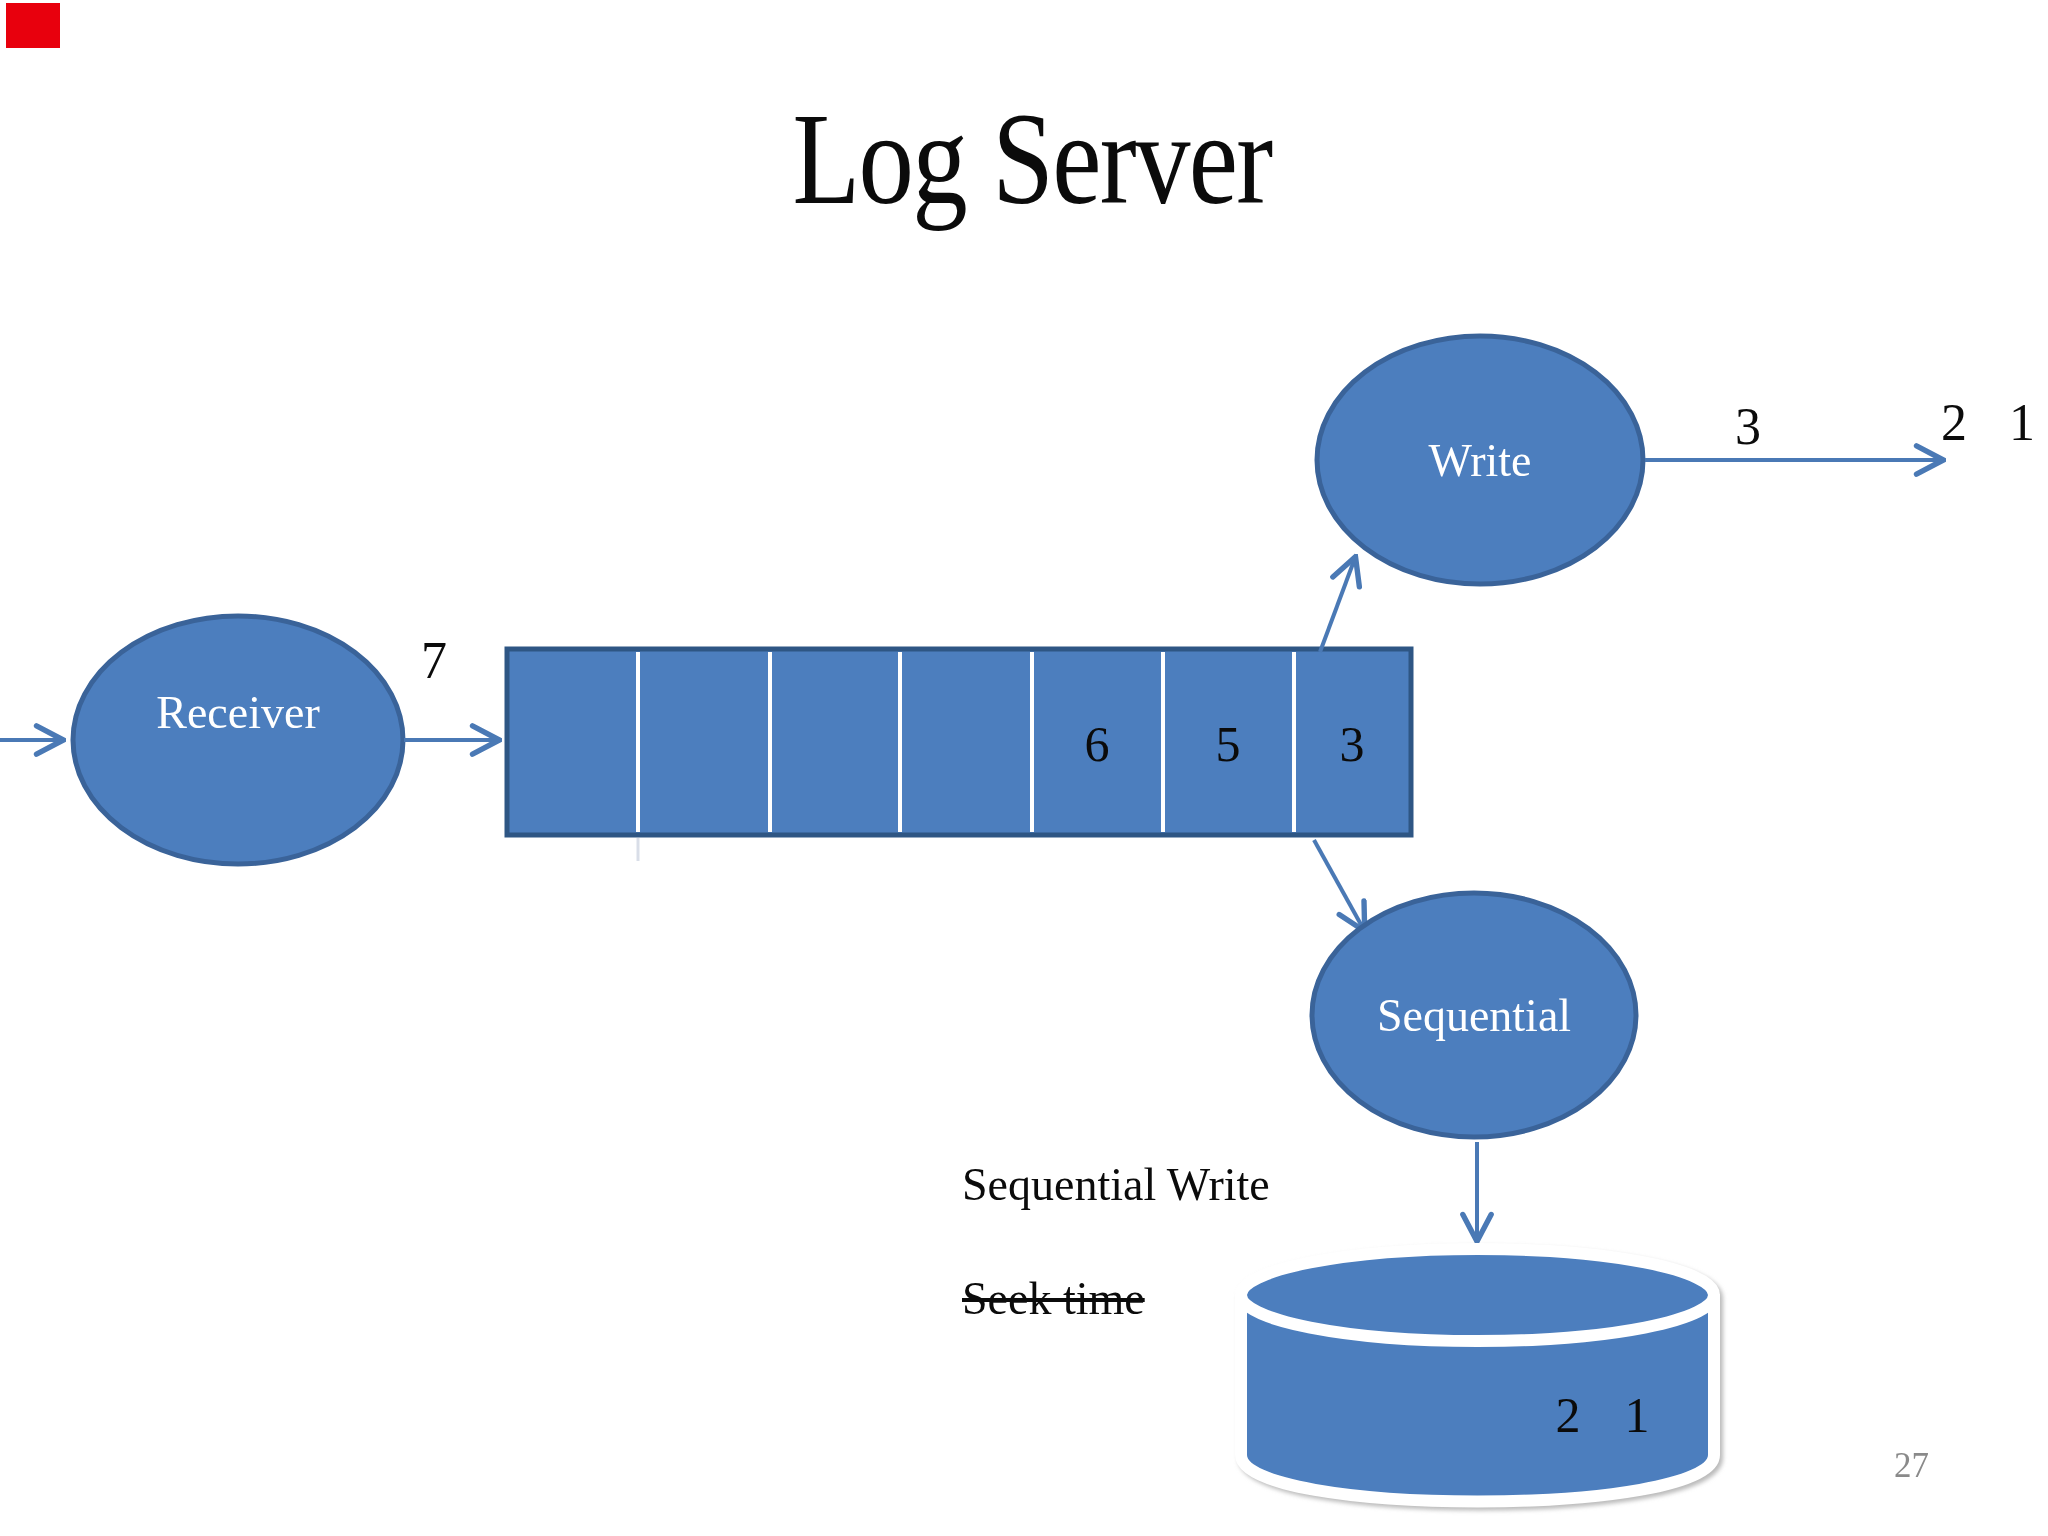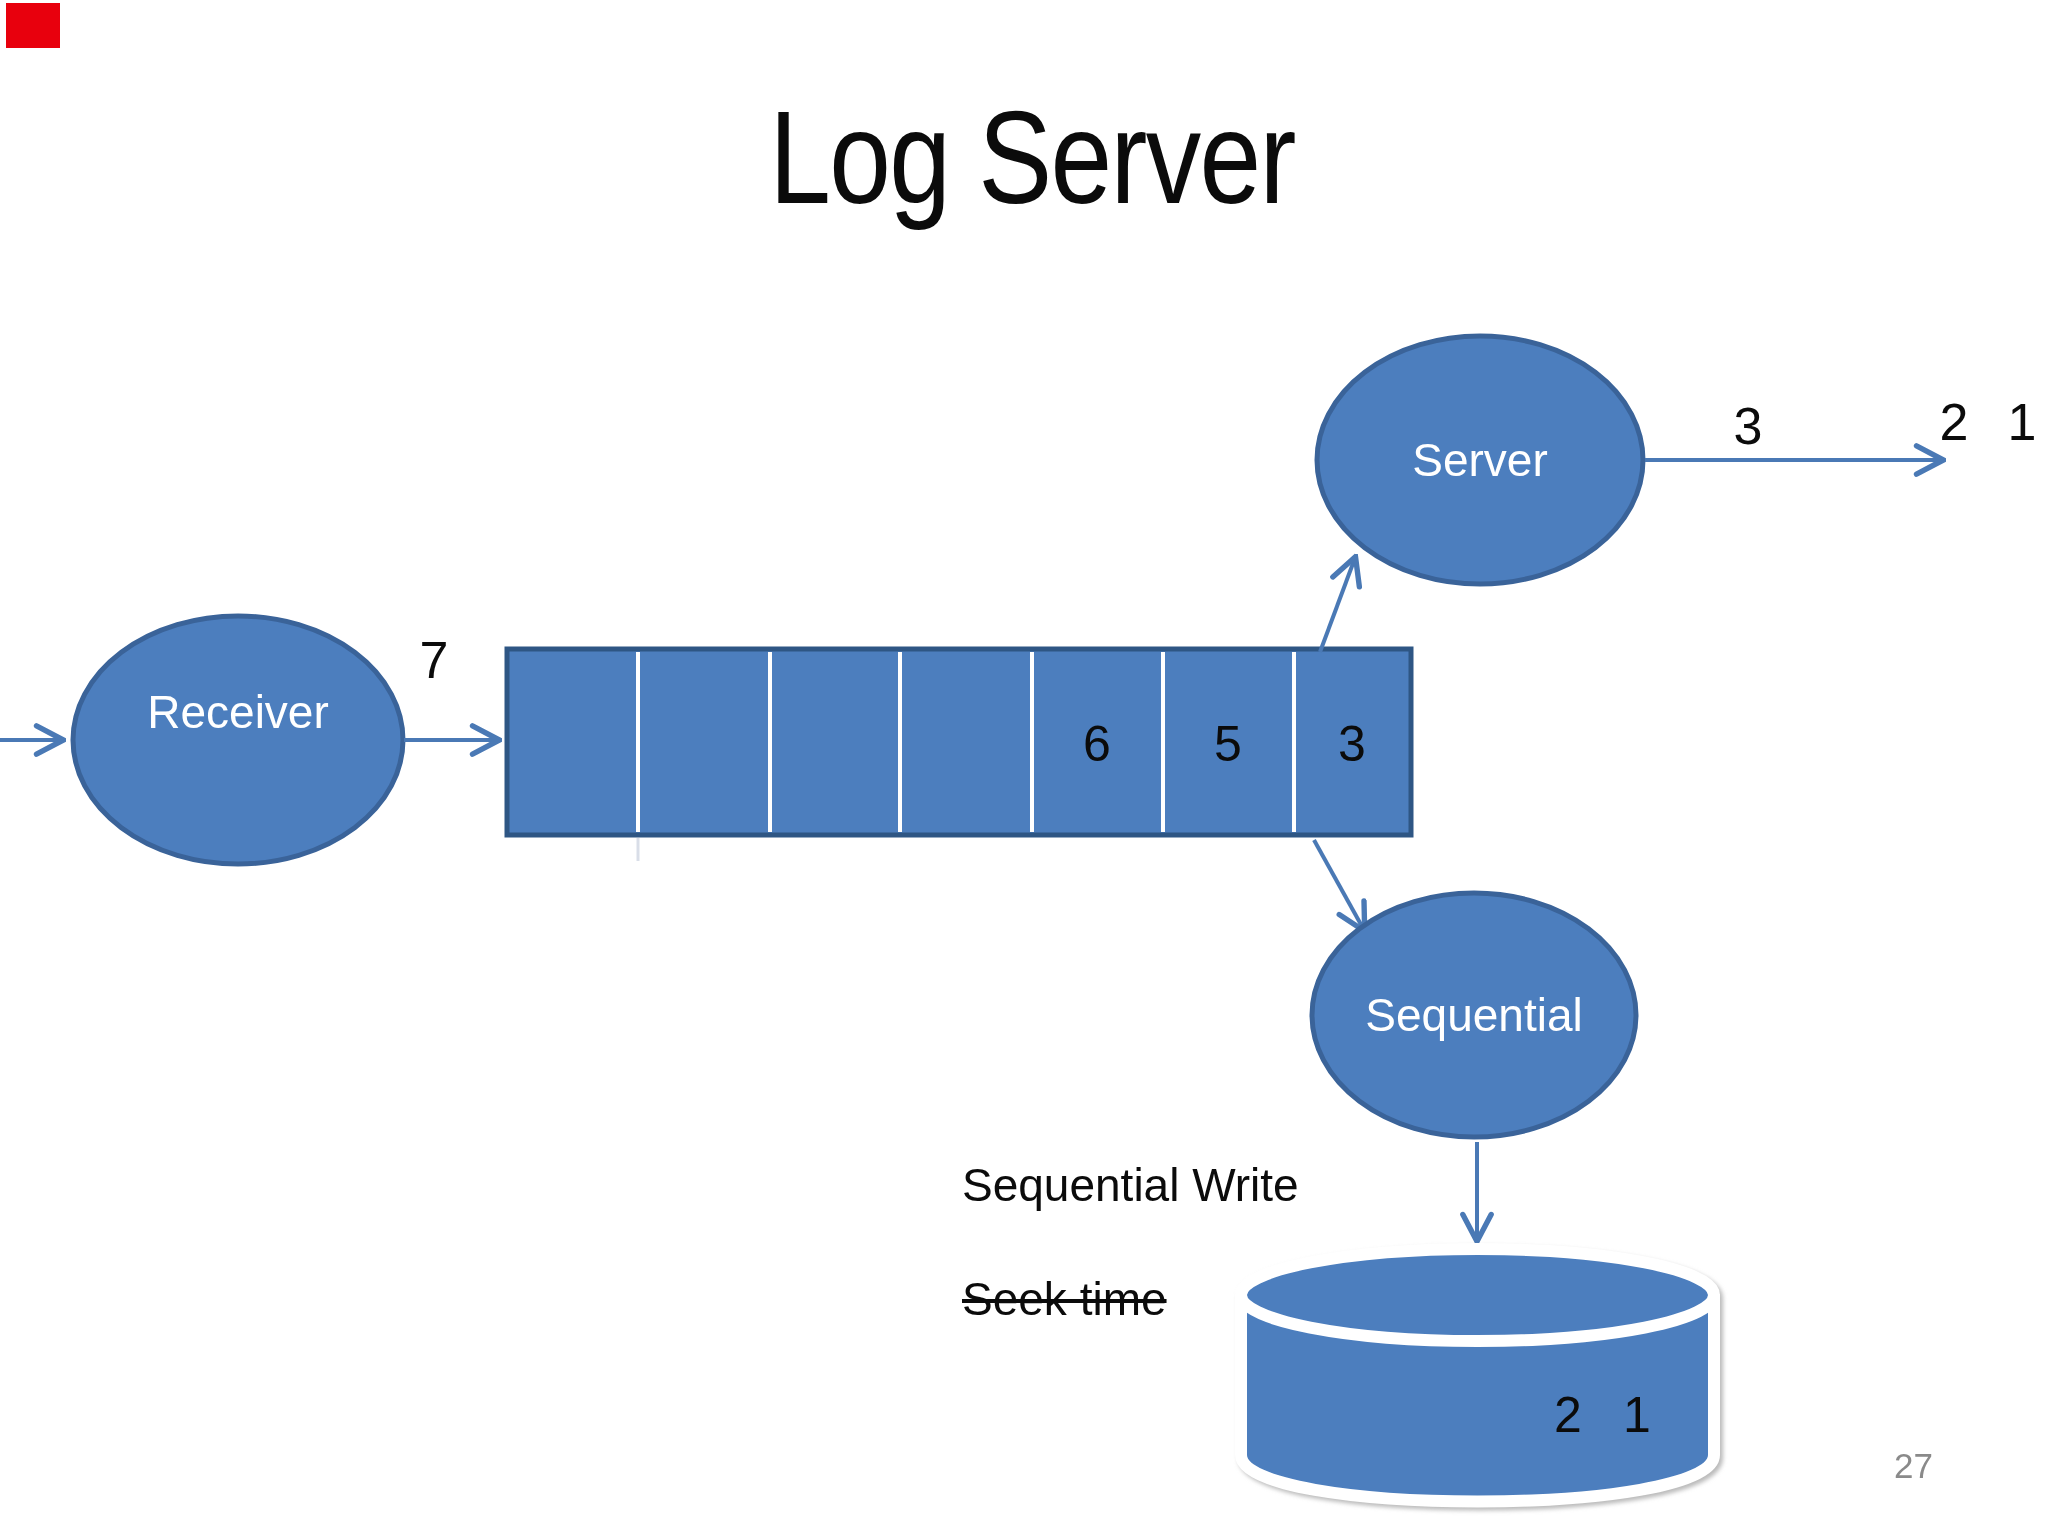--- a/index.html
+++ b/index.html
@@ -1,21 +1,21 @@
 <!DOCTYPE html>
 <html style="--indicator: #E8000D; --shape_fill: #4C7EBE; --shape_border: #3A6399; --queue_border: #2E5684; --arrow: #4A79B5; --divider_tail: #D9DEE8; --text_black: #0B0B0B; --page_gray: #8A8A8A;"><head>
 <meta charset="utf-8">
 <style>
   html,body{margin:0;padding:0;background:#ffffff;}
   #slide{
     position:relative;
     width:2048px;height:1536px;
     background:#ffffff;
     overflow:hidden;
-    font-family:Liberation Sans, sans-serif;
+    font-family:Liberation Serif, serif;
   }
   #shape-layer{position:absolute;left:0;top:0;width:2048px;height:1536px;}
   .abs{position:absolute;}
   .center-txt{transform:translate(-50%,-50%);white-space:nowrap;}
   #red-indicator{
     left:6px;top:3px;width:54px;height:45px;
     background:var(--indicator,#e8000d);
   }
   #slide-title{
     left:1032px;top:82px;
@@ -92,21 +92,21 @@
 
     <line x1="1477" y1="1142" x2="1477" y2="1240" stroke="var(--arrow)" stroke-width="4" marker-end="url(#ah)"></line>
 
     <g id="disk-group">
       <path d="M 1241 1300 L 1241 1455 C 1241 1517, 1714 1517, 1714 1455 L 1714 1300 Z" style="fill:var(--shape_fill)" stroke="#ffffff" stroke-width="12"></path>
       <ellipse cx="1477.5" cy="1295" rx="236.5" ry="46" style="fill:var(--shape_fill)" stroke="#ffffff" stroke-width="12"></ellipse>
     </g>
   </svg>
 
   <span class="abs center-txt node-label" style="left:238px;top:712px;">Receiver</span>
-  <span class="abs center-txt node-label" style="left:1480px;top:460px;">Server</span>
+  <span class="abs center-txt node-label" style="left:1480px;top:460px;">Write</span>
   <span class="abs center-txt node-label" style="left:1474px;top:1015px;">Sequential</span>
 
   <span class="abs center-txt num-label" style="left:434px;top:660px;">7</span>
 
   <span class="abs center-txt queue-num" style="left:572px;top:744px;"></span>
   <span class="abs center-txt queue-num" style="left:704px;top:744px;"></span>
   <span class="abs center-txt queue-num" style="left:835px;top:744px;"></span>
   <span class="abs center-txt queue-num" style="left:966px;top:744px;"></span>
   <span class="abs center-txt queue-num" style="left:1097px;top:744px;">6</span>
   <span class="abs center-txt queue-num" style="left:1228px;top:744px;">5</span>

